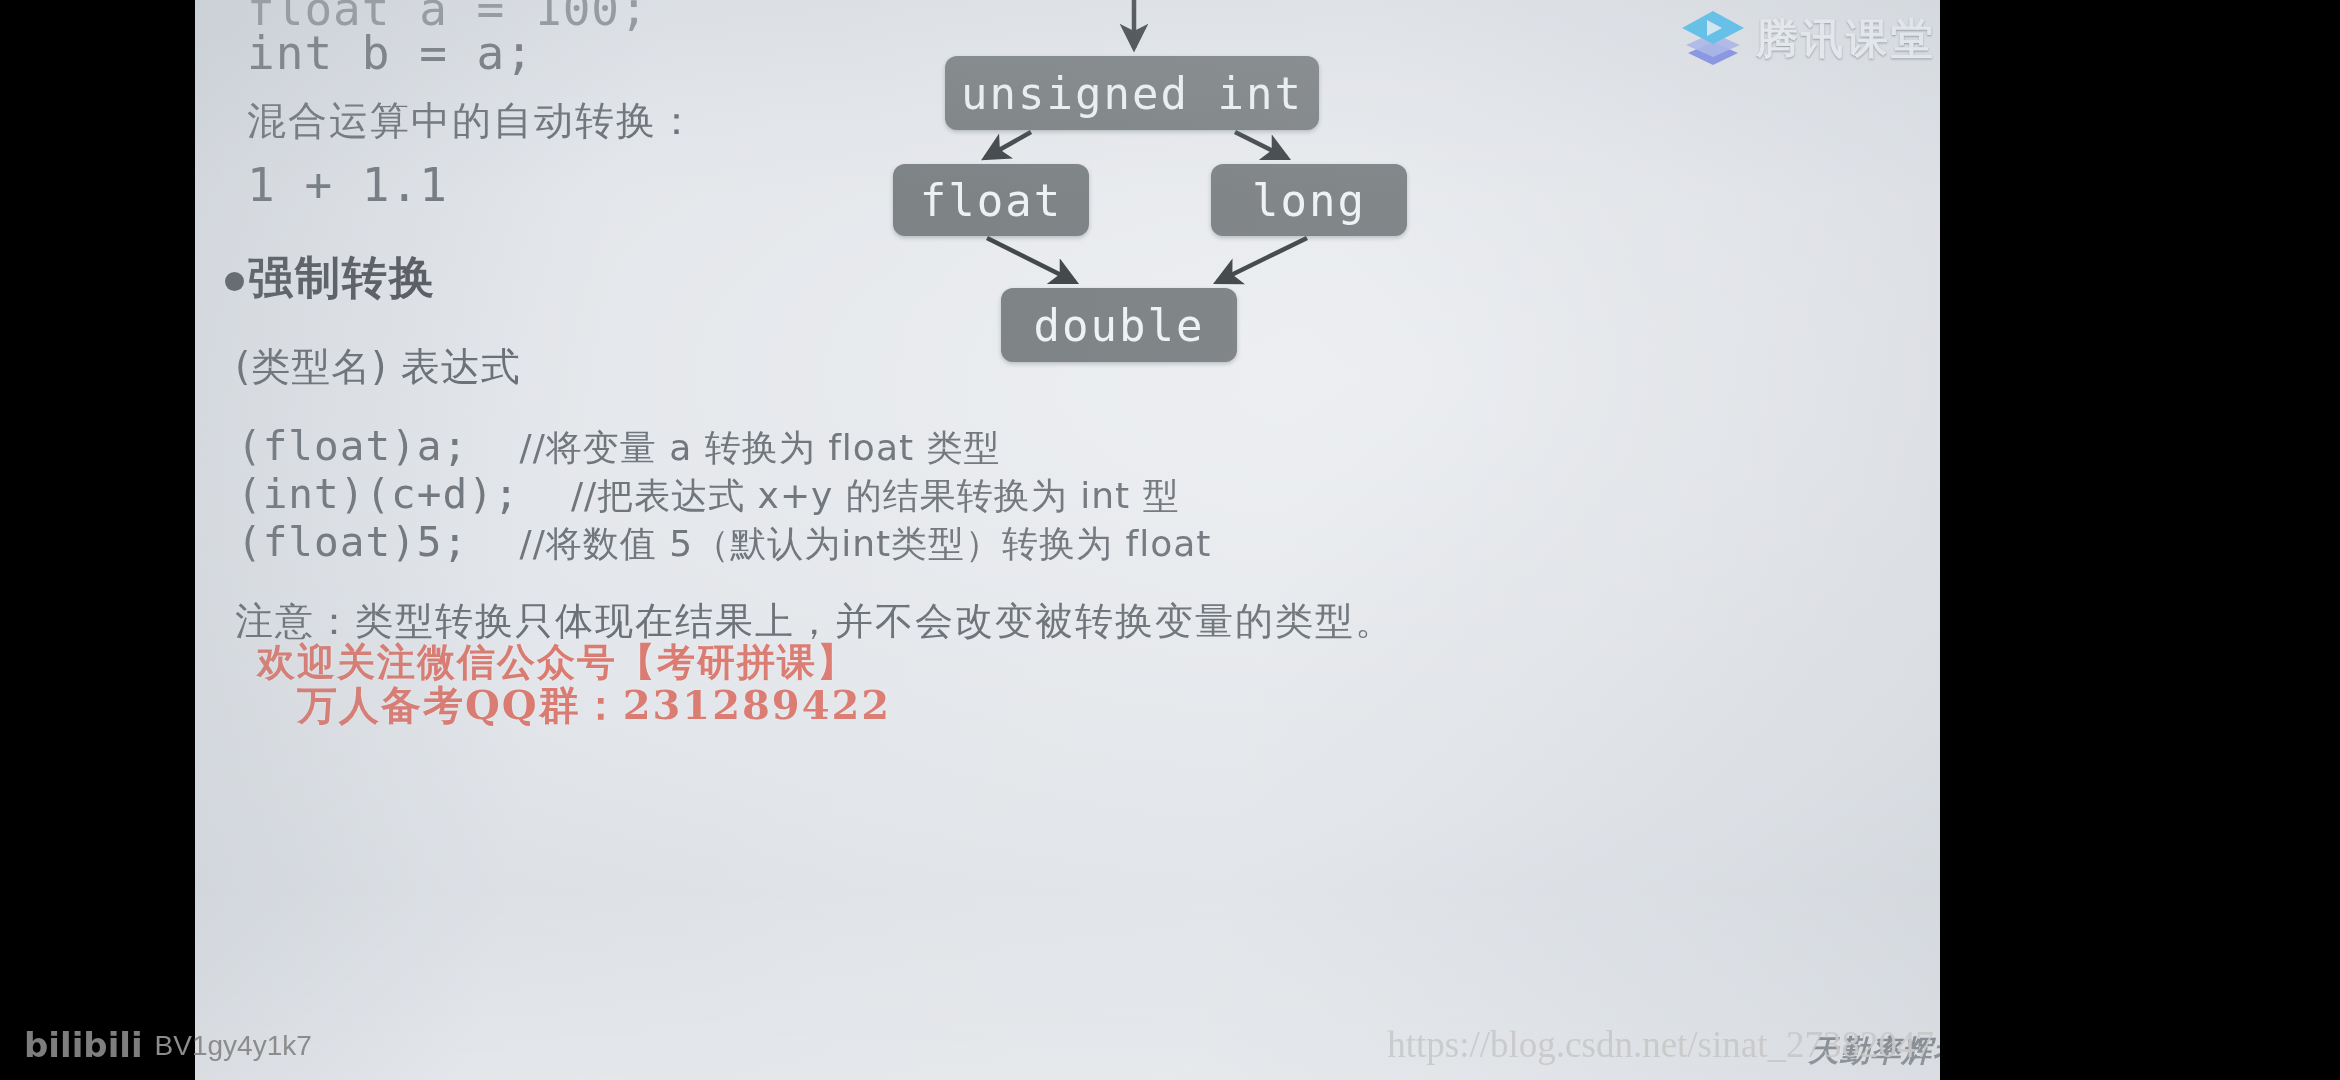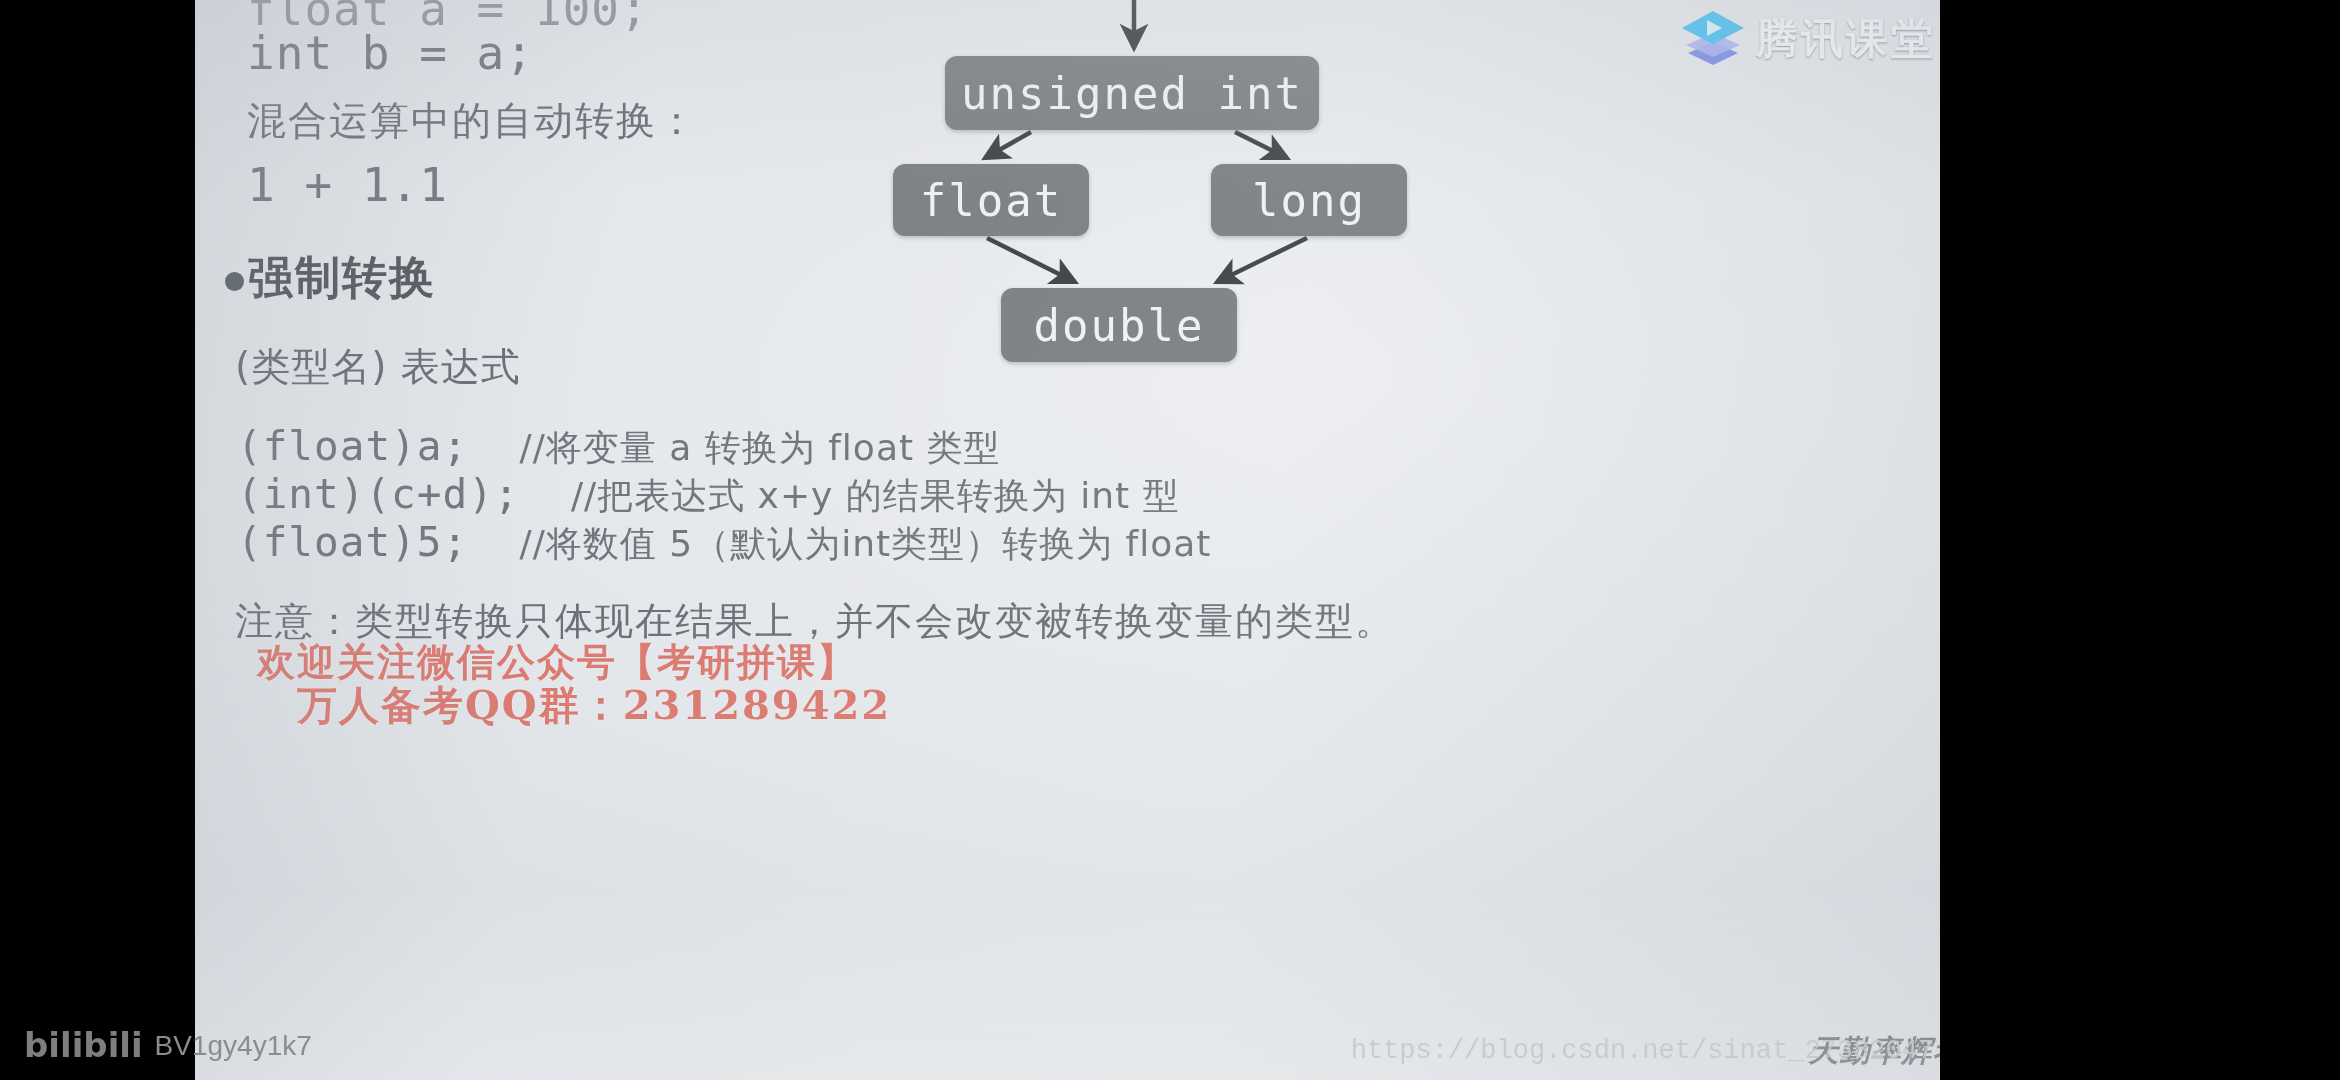--- a/index.html
+++ b/index.html
@@ -223,22 +223,22 @@
     font-size: 28px;
     color: #8c8c8c;
     letter-spacing: 0px;
     white-space: pre;
   }
 
   #csdn-watermark {
     position: absolute;
     right: 6px;
     bottom: 14px;
-    font-family: Liberation Mono, monospace;
-    font-size: 27px;
+    font-family: Liberation Serif, serif;
+    font-size: 37px;
     color: #c9c9c9;
     white-space: pre;
     opacity: 0.92;
   }
 </style>
 </head>
 <body>
 
 <div id="player">
 

